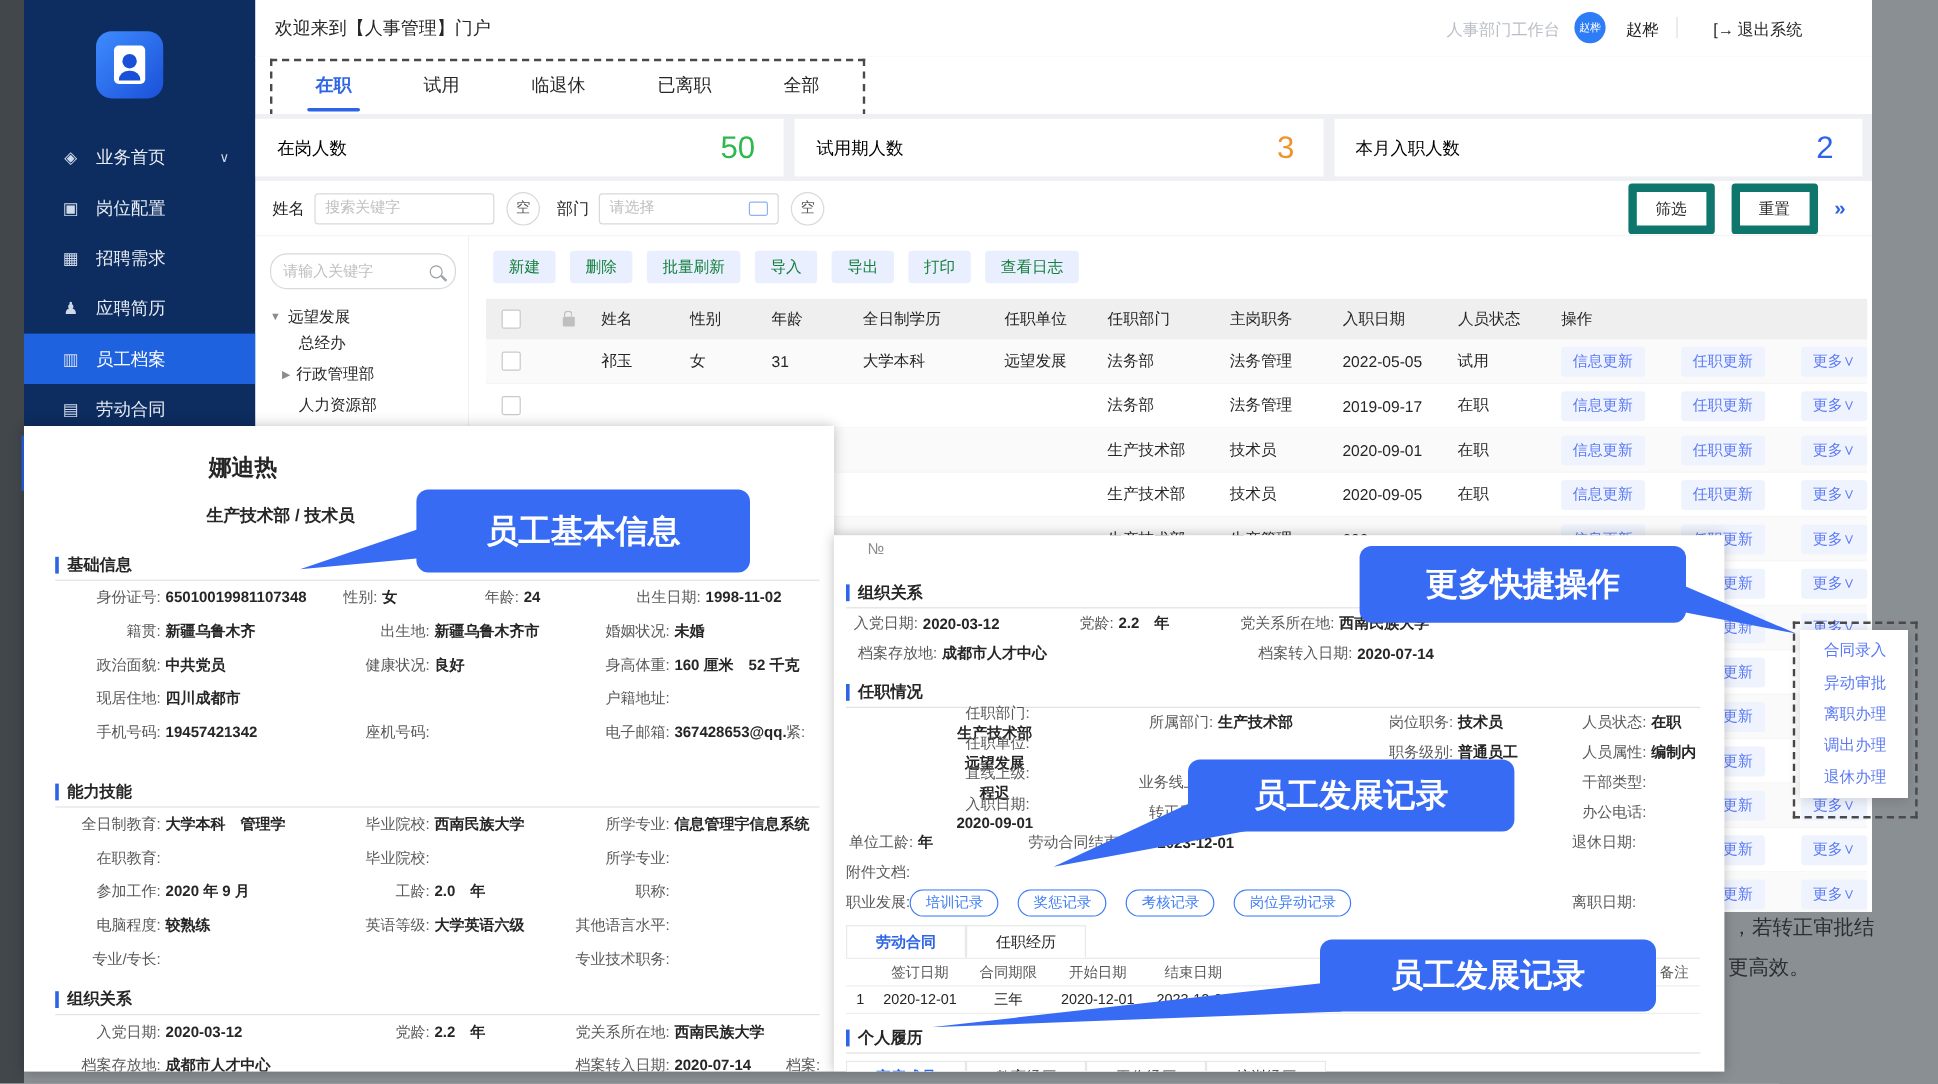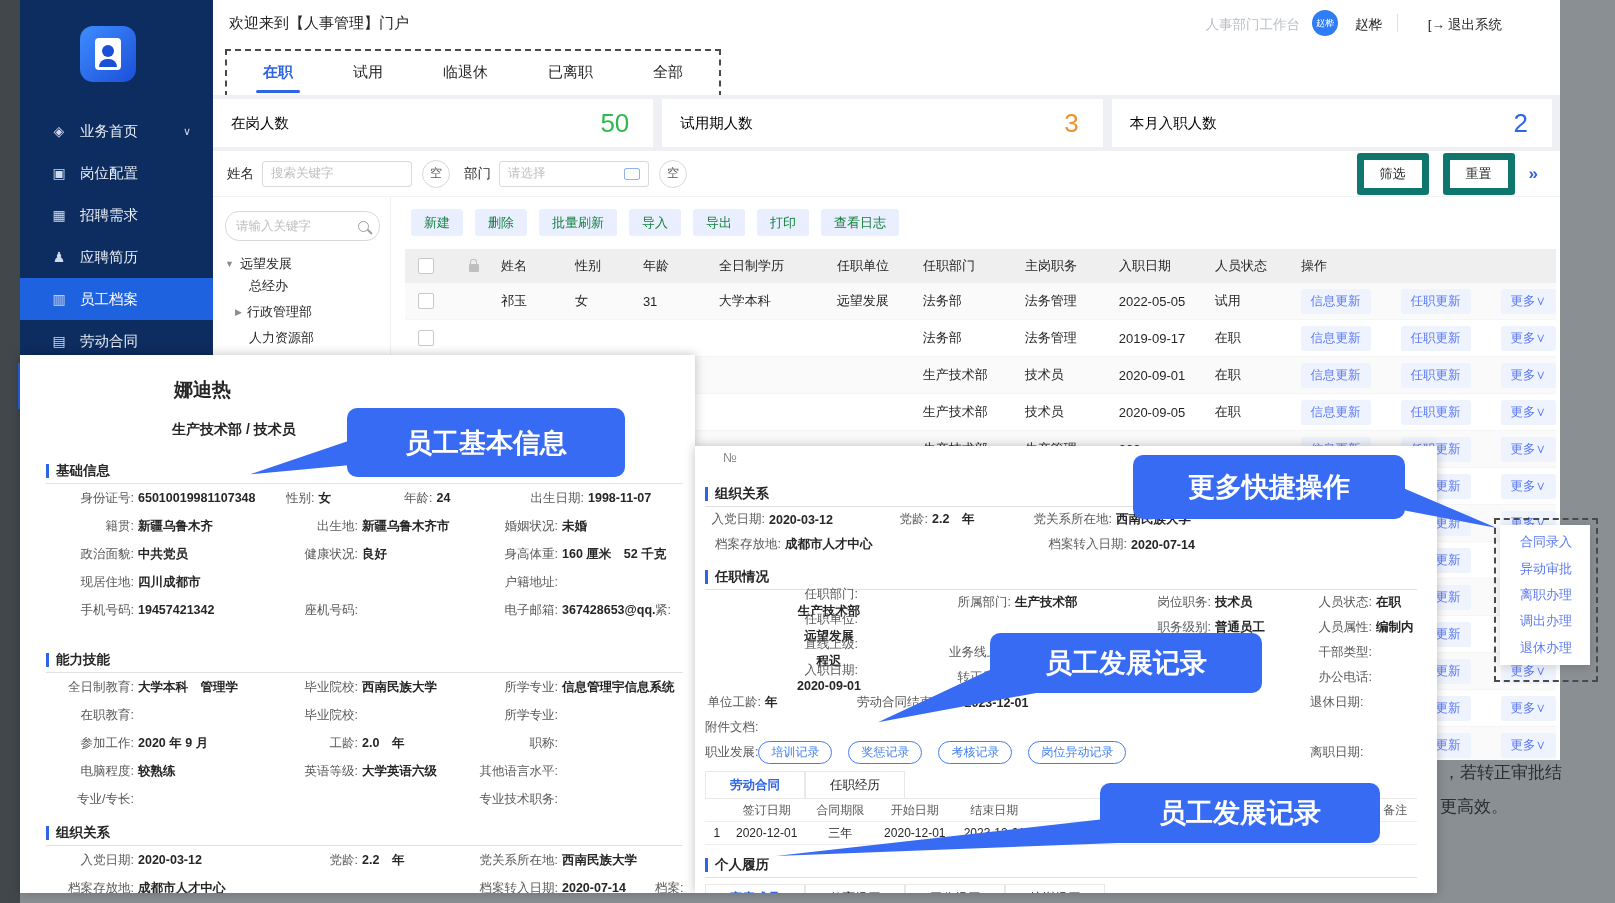--- a/index.html
+++ b/index.html
@@ -558,21 +558,21 @@
           <div class="fc w-s1">
             <span class="fl">性别:</span>
             <span class="fv">女</span>
           </div>
           <div class="fc w-s2">
             <span class="fl">年龄:</span>
             <span class="fv">24</span>
           </div>
           <div class="fc w-cr">
             <span class="fl">出生日期:</span>
-            <span class="fv">1998-11-07</span>
+            <span class="fv">1998-11-02</span>
           </div>
         </div>
         <div class="frow">
           <div class="fc w-c1">
             <span class="fl">籍贯:</span>
             <span class="fv">新疆乌鲁木齐</span>
           </div>
           <div class="fc w-c2">
             <span class="fl">出生地:</span>
             <span class="fv">新疆乌鲁木齐市</span>

